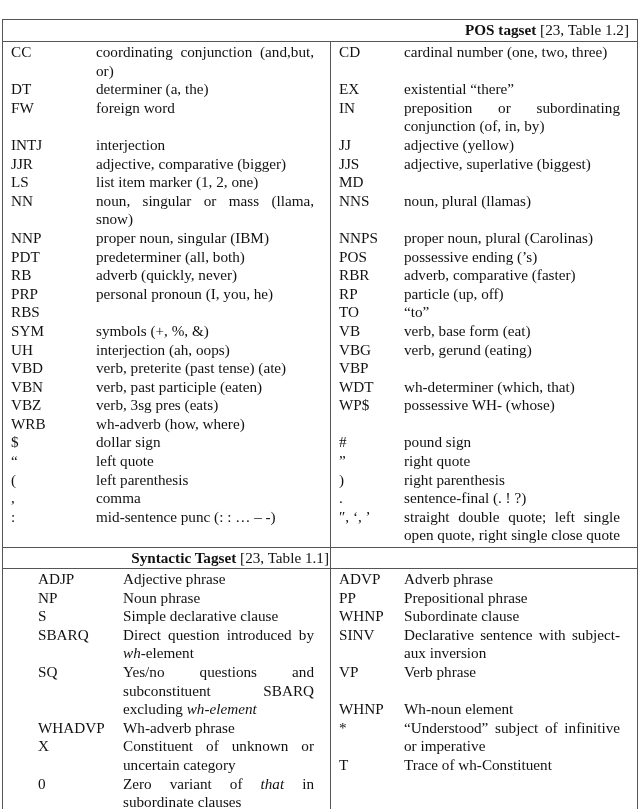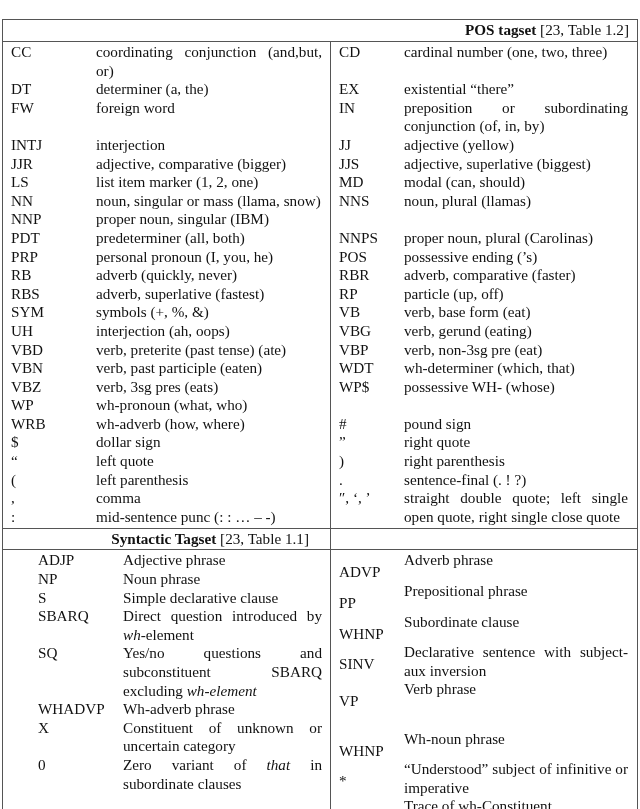--- a/index.html
+++ b/index.html
@@ -15,29 +15,29 @@
     border: 1.5px solid #555;
     box-sizing: border-box;
   }
   .section-head {
     padding: 1px 8px 0 8px; height: 20px;
     border-bottom: 1.5px solid #555;
     text-align: right;
   }
   .section-head b { font-weight: bold; }
   .cols { display: flex; }
-  .col { box-sizing: border-box; padding: 1px 8px 2px 8px; }
+  .col { box-sizing: border-box; padding: 1px 16px 2px 8px; }
   .col.left { width: 328px; border-right: 1.5px solid #555; }
   .col.right { width: 305px; }
   .row { display: flex; }
   .tag { flex: 0 0 auto; }
   .left .tag { width: 85px; }
   .right .tag { width: 65px; }
   .syn .left .tag { width: 85px; margin-left: 27px; }
-  .syn .right .tag { width: 65px; margin-top: 12px; }
+  .syn .right .tag { width: 65px; }
   .desc { flex: 1; text-align: justify; text-align-last: left; }
   .spacer { height: 18.6px; }
   .divider { border-top: 1.5px solid #555; }
   i { }
 </style>
 </head>
 <body>
 
 <div class="tbl">
 
@@ -77,30 +77,29 @@
         </div>
         <div class="row">
           <span class="tag">NNP</span>
           <span class="desc">proper noun, singular (IBM)</span>
         </div>
         <div class="row">
           <span class="tag">PDT</span>
           <span class="desc">predeterminer (all, both)</span>
         </div>
         <div class="row">
+          <span class="tag">RB</span>
+          <span class="desc">adverb (quickly, never)</span>
+        </div>
+        <div class="row">
           <span class="tag">PRP</span>
           <span class="desc">personal pronoun (I, you, he)</span>
         </div>
         <div class="row">
-          <span class="tag">RB</span>
-          <span class="desc">adverb (quickly, never)</span>
-        </div>
-        <div class="row">
           <span class="tag">RBS</span>
-          <span class="desc">adverb, superlative (fastest)</span>
         </div>
         <div class="row">
           <span class="tag">SYM</span>
           <span class="desc">symbols (+, %, &amp;)</span>
         </div>
         <div class="row">
           <span class="tag">UH</span>
           <span class="desc">interjection (ah, oops)</span>
         </div>
         <div class="row">
@@ -109,24 +108,20 @@
         </div>
         <div class="row">
           <span class="tag">VBN</span>
           <span class="desc">verb, past participle (eaten)</span>
         </div>
         <div class="row">
           <span class="tag">VBZ</span>
           <span class="desc">verb, 3sg pres (eats)</span>
         </div>
         <div class="row">
-          <span class="tag">WP</span>
-          <span class="desc">wh-pronoun (what, who)</span>
-        </div>
-        <div class="row">
           <span class="tag">WRB</span>
           <span class="desc">wh-adverb (how, where)</span>
         </div>
         <div class="row">
           <span class="tag">$</span>
           <span class="desc">dollar sign</span>
         </div>
         <div class="row">
           <span class="tag">“</span>
           <span class="desc">left quote</span>
@@ -161,21 +156,20 @@
         <div class="row">
           <span class="tag">JJ</span>
           <span class="desc">adjective (yellow)</span>
         </div>
         <div class="row">
           <span class="tag">JJS</span>
           <span class="desc">adjective, superlative (biggest)</span>
         </div>
         <div class="row">
           <span class="tag">MD</span>
-          <span class="desc">modal (can, should)</span>
         </div>
         <div class="row">
           <span class="tag">NNS</span>
           <span class="desc">noun, plural (llamas)</span>
         </div>
         <div class="row spacer"></div>
         <div class="row">
           <span class="tag">NNPS</span>
           <span class="desc">proper noun, plural (Carolinas)</span>
         </div>
@@ -185,30 +179,33 @@
         </div>
         <div class="row">
           <span class="tag">RBR</span>
           <span class="desc">adverb, comparative (faster)</span>
         </div>
         <div class="row">
           <span class="tag">RP</span>
           <span class="desc">particle (up, off)</span>
         </div>
         <div class="row">
+          <span class="tag">TO</span>
+          <span class="desc">“to”</span>
+        </div>
+        <div class="row">
           <span class="tag">VB</span>
           <span class="desc">verb, base form (eat)</span>
         </div>
         <div class="row">
           <span class="tag">VBG</span>
           <span class="desc">verb, gerund (eating)</span>
         </div>
         <div class="row">
           <span class="tag">VBP</span>
-          <span class="desc">verb, non-3sg pre (eat)</span>
         </div>
         <div class="row">
           <span class="tag">WDT</span>
           <span class="desc">wh-determiner (which, that)</span>
         </div>
         <div class="row">
           <span class="tag">WP$</span>
           <span class="desc">possessive WH- (whose)</span>
         </div>
         <div class="row spacer"></div>
@@ -229,21 +226,21 @@
           <span class="desc">sentence-final (. ! ?)</span>
         </div>
         <div class="row">
           <span class="tag">″, ‘, ’</span>
           <span class="desc">straight double quote; left single open quote, right single close quote</span>
         </div>
       </div>
   </div>
 
   <div class="section-head divider" style="display:flex;padding:0;">
-    <div style="width:328px;box-sizing:border-box;padding:1px 21px 0 8px;border-right:1.5px solid #555;">
+    <div style="width:328px;box-sizing:border-box;padding:1px 1px 0 8px;border-right:1.5px solid #555;">
       <b>Syntactic Tagset</b><span> [23, Table 1.1]</span>
     </div>
     <div></div>
   </div>
   <div class="cols syn">
     <div class="col left" id="syn-left">
         <div class="row">
           <span class="tag">ADJP</span>
           <span class="desc">Adjective phrase</span>
         </div>
@@ -293,21 +290,21 @@
           <span class="tag">SINV</span>
           <span class="desc">Declarative sentence with subject-aux inversion</span>
         </div>
         <div class="row">
           <span class="tag">VP</span>
           <span class="desc">Verb phrase</span>
         </div>
         <div class="row spacer"></div>
         <div class="row">
           <span class="tag">WHNP</span>
-          <span class="desc">Wh-noun phrase</span>
+          <span class="desc">Wh-noun element</span>
         </div>
         <div class="row">
           <span class="tag">*</span>
           <span class="desc">“Understood” subject of infinitive or imperative</span>
         </div>
         <div class="row">
           <span class="tag">T</span>
           <span class="desc">Trace of wh-Constituent</span>
         </div>
       </div>

